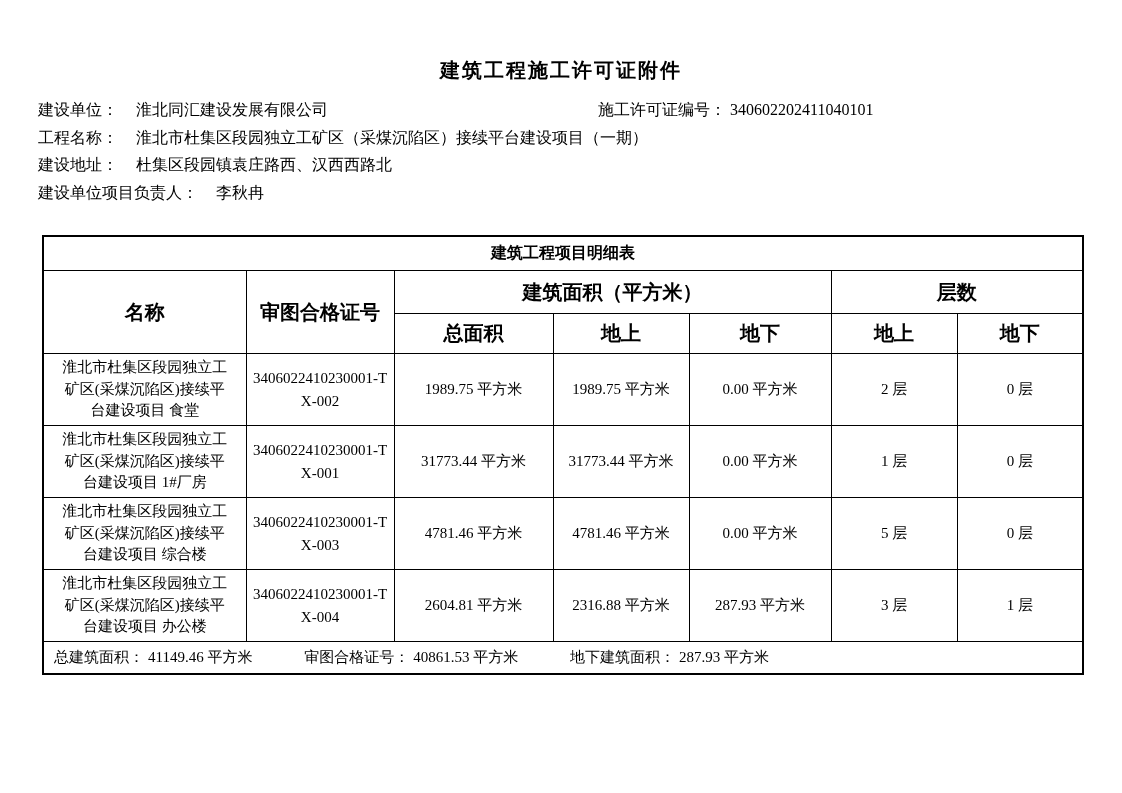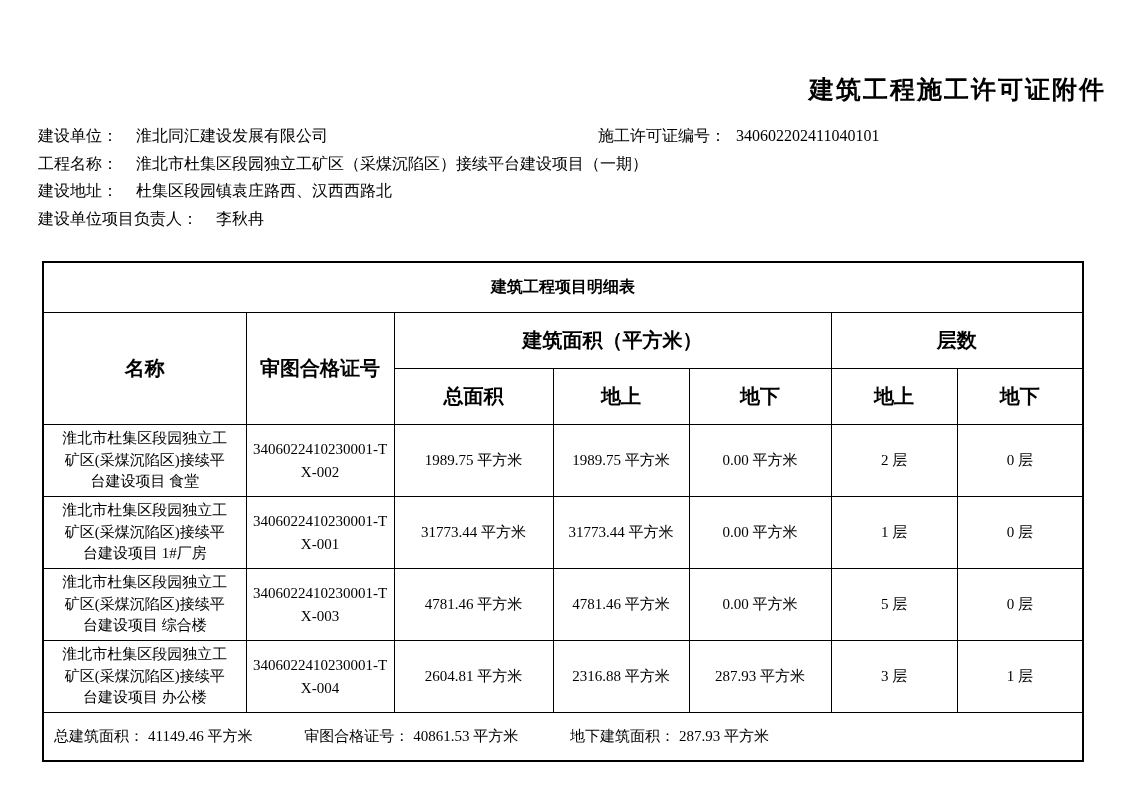--- a/index.html
+++ b/index.html
@@ -15,56 +15,56 @@
     color: #000000;
     font-family: "Liberation Serif", "DejaVu Serif", serif;
   }
   .page {
     position: relative;
     width: 1122px;
     height: 793px;
     background: #ffffff;
   }
   .doc-title {
-    margin: 16px;
+    margin: 0;
     padding-top: 57px;
-    text-align: right;
-    font-size: 25px;
+    text-align: center;
+    font-size: 20px;
     font-weight: bold;
     letter-spacing: 2px;
   }
   .info-block {
     margin: 12px 0 0 38px;
     font-size: 16px;
   }
   .info-line {
     position: relative;
     height: 27.5px;
     line-height: 27.5px;
     white-space: nowrap;
   }
   .info-line .val { margin-left: 18px; }
   .permit {
     position: absolute;
     left: 560px;
     top: 0;
   }
-  .permit .pval { margin-left: 10px; }
+  .permit .pval { margin-left: 4px; }
   table.detail-table {
     border-collapse: collapse;
     table-layout: fixed;
     width: 1040px;
     margin: 29px 0 0 42px;
     border: 2px solid #000;
   }
   .detail-table th, .detail-table td {
     border: 1px solid #000;
     font-size: 15px;
     font-weight: normal;
-    padding: 14px 4px;
+    padding: 6px 4px;
     text-align: center;
     vertical-align: middle;
   }
   .tbl-title-cell {
     height: 33px;
     font-size: 16px !important;
     font-weight: bold !important;
     text-align: center;
   }
   .hdr th {

